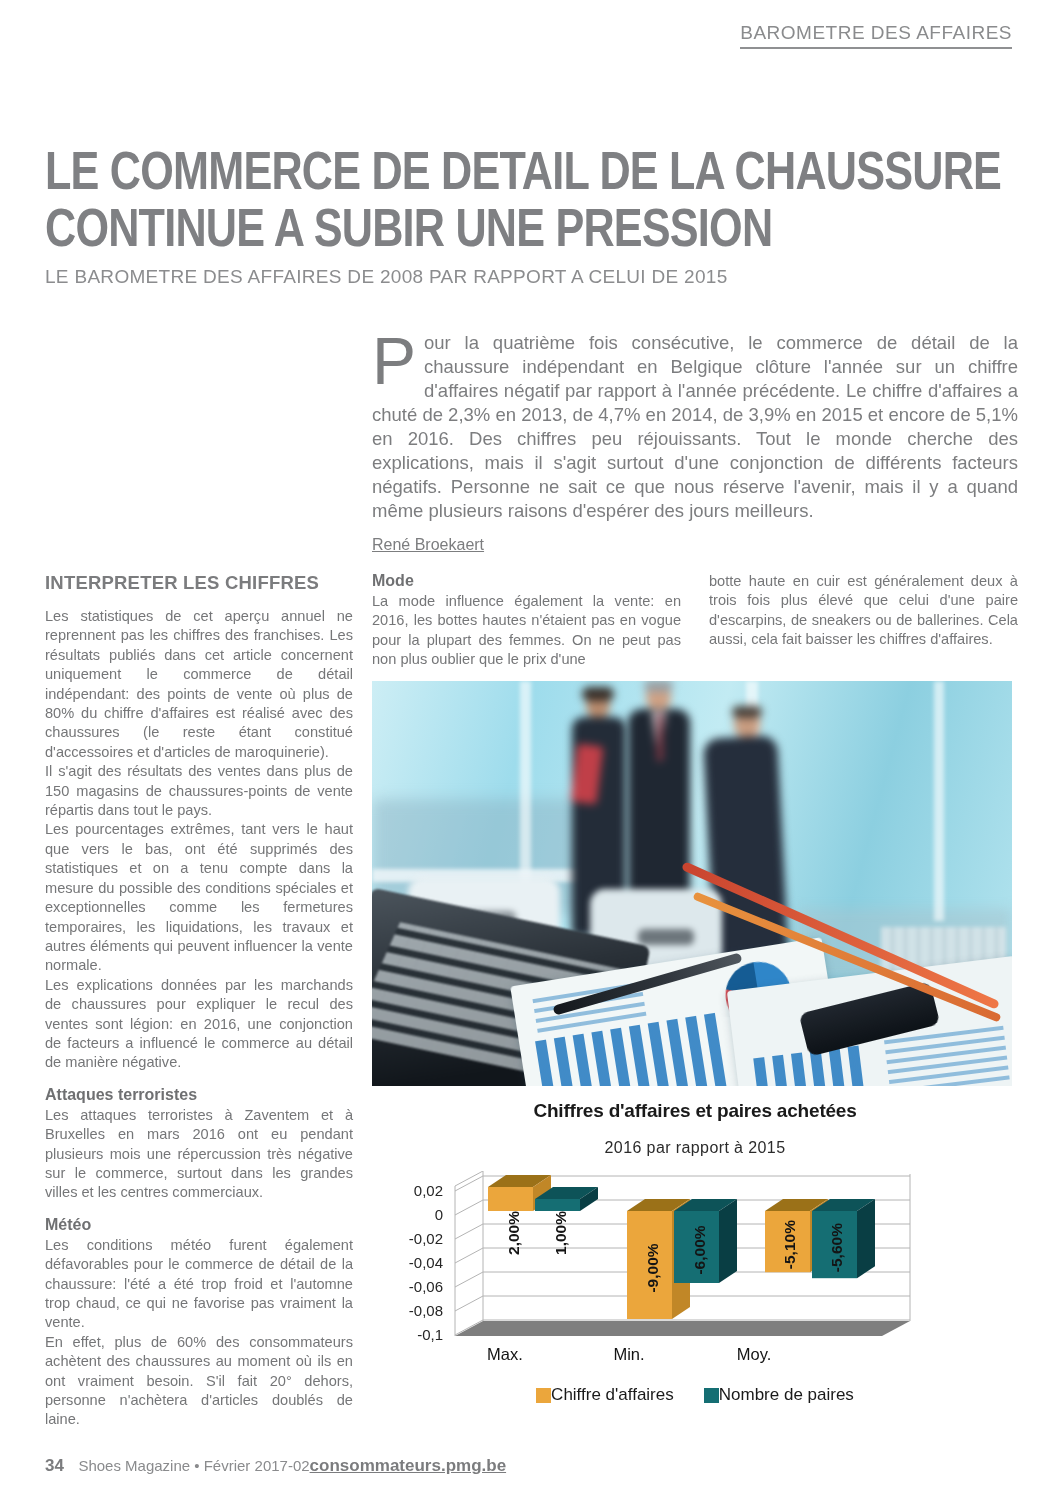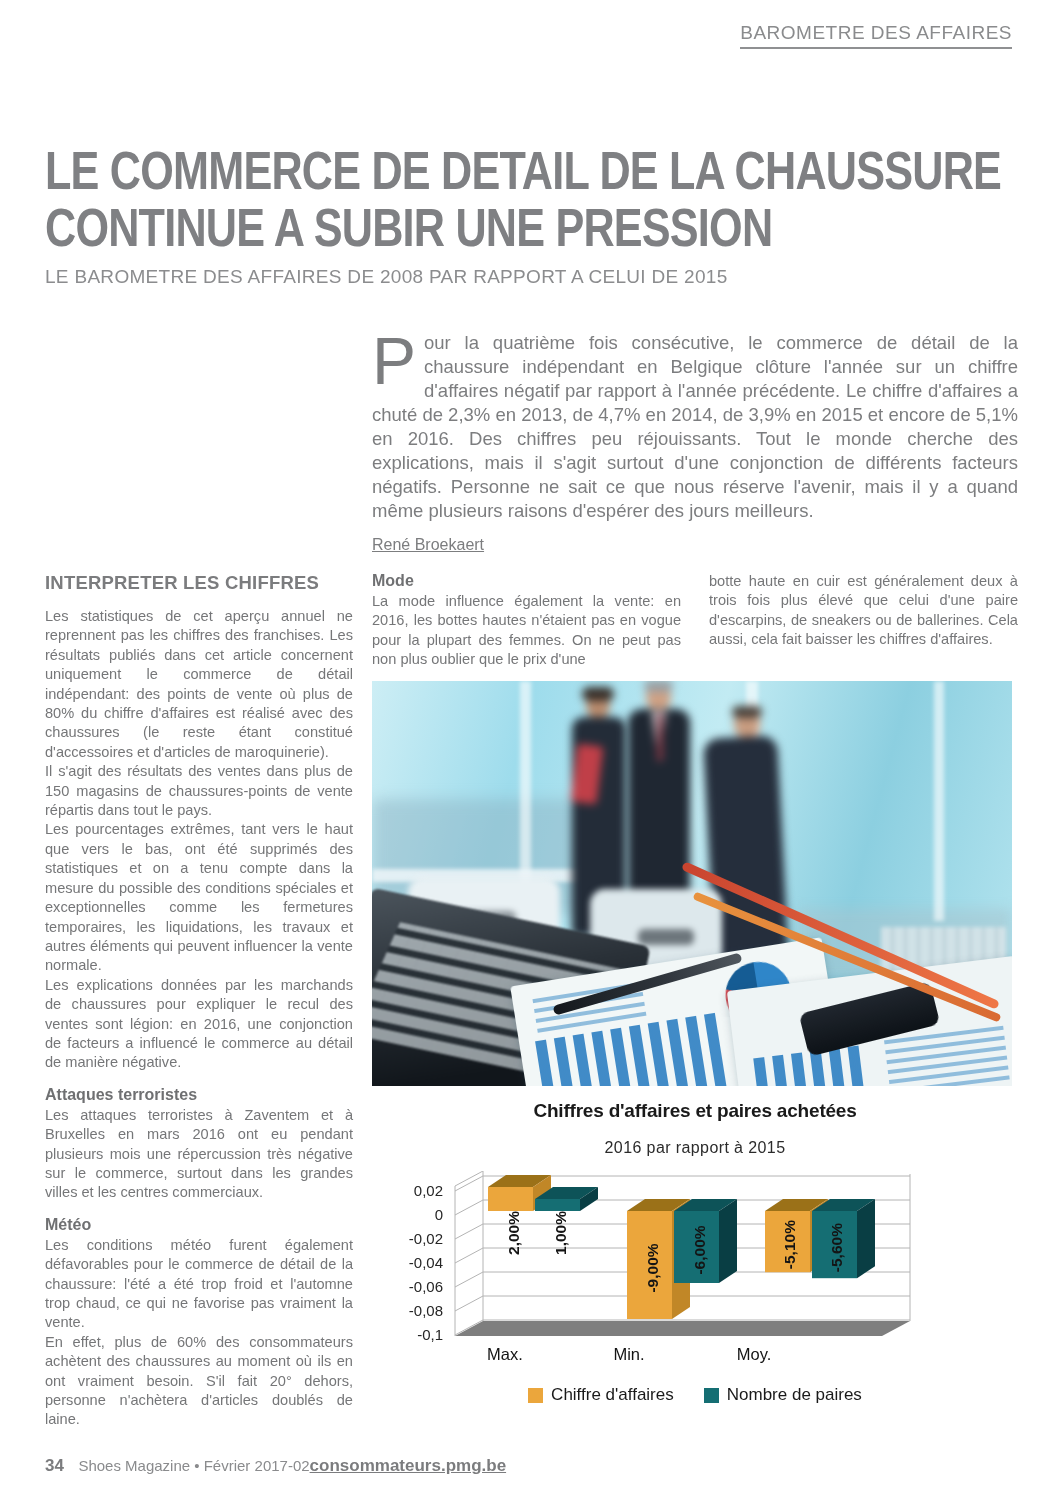--- a/index.html
+++ b/index.html
@@ -66,21 +66,21 @@
 
   
   .chart-block { position:absolute; top:1100px; left:372px; width:646px; }
   .chart-title { text-align:center; font-size:19px; font-weight:700; color:#1a1a1a; letter-spacing:-.2px; }
   .chart-sub   { text-align:center; font-size:16px; color:#2b2b2b; margin-top:17px; letter-spacing:.4px; }
   #chart-svg { display:block; margin-top:14px; }
   #chart-svg .tick { font-size:15px; fill:#262626; }
   #chart-svg .bar-label { font-size:15.5px; font-weight:700; fill:#141414; }
   #chart-svg .cat { font-size:16.5px; fill:#141414; }
   .legend { display:flex; justify-content:center; gap:30px; margin-top:14px; }
-  .legend-item { display:flex; align-items:center; gap:8px; font-size:17px; color:#1a1a1a; }
+  .legend-item { display:flex; align-items:center; font-size:17px; color:#1a1a1a; }
   .legend-swatch { width:15px; height:15px; display:inline-block; }
 
   
   .footer { position:absolute; left:45px; right:45px; top:1456px; display:flex;
             align-items:baseline; }
   .page-no { font-size:17px; font-weight:700; color:#7b7c7e; margin-right:10px; }
   .mag { font-size:15px; color:#8a8b8d; }
   .site { font-size:17px; font-weight:700; color:#7b7c7e; text-decoration:underline; }
 </style>
 </head>

